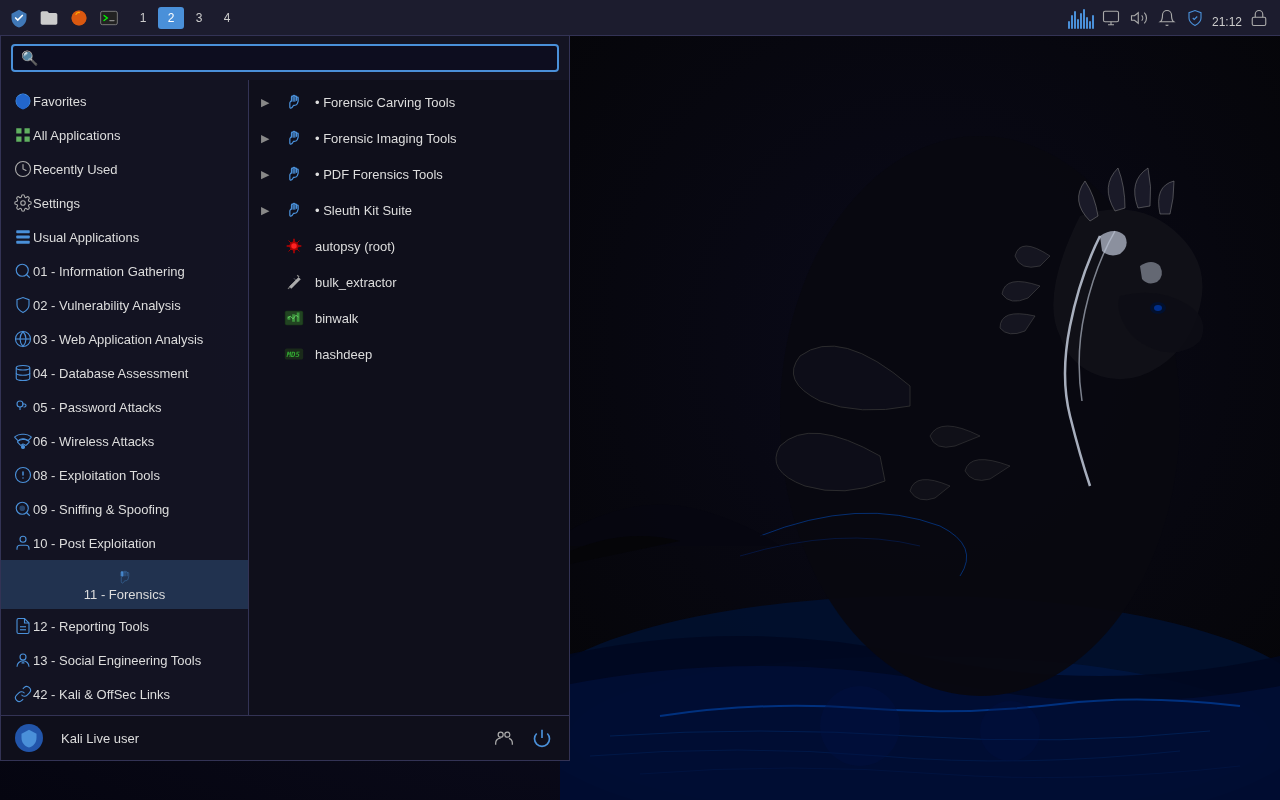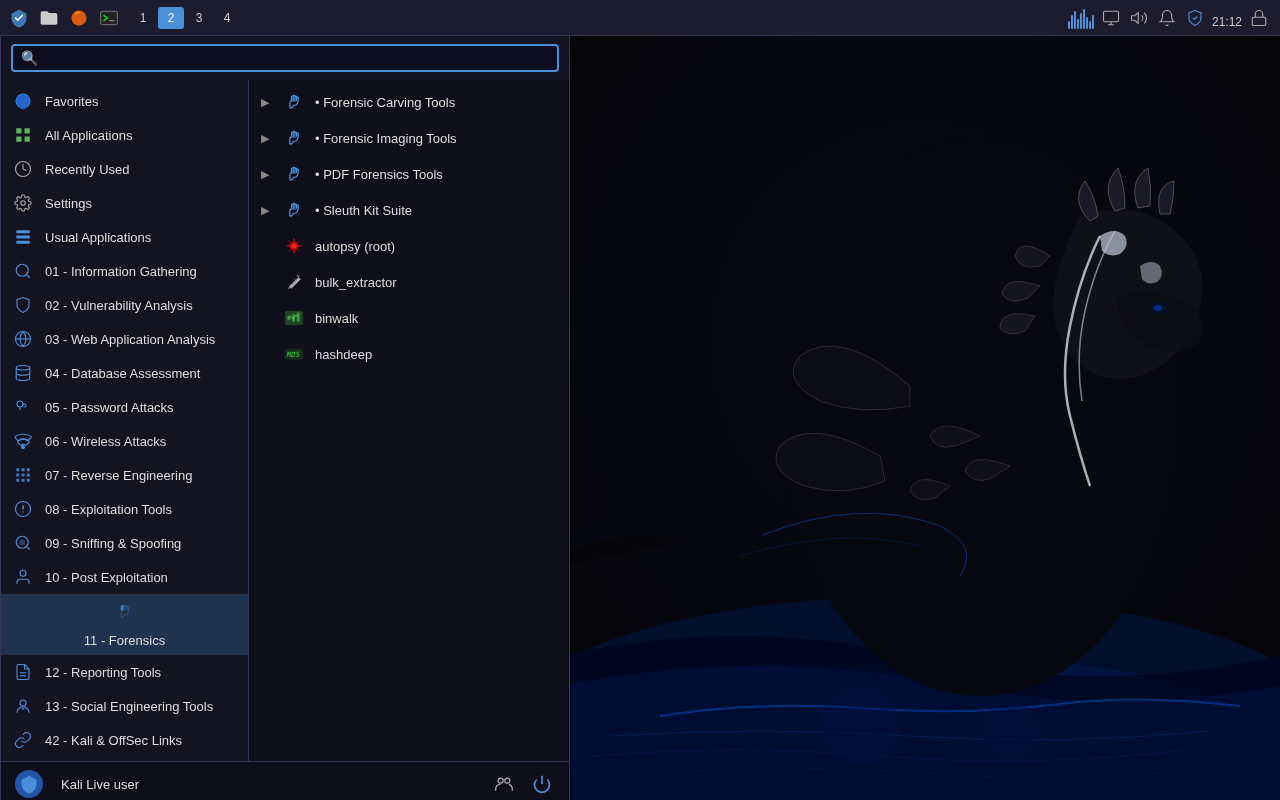--- a/index.html
+++ b/index.html
@@ -169,21 +169,21 @@
       border-right: 1px solid #333355;
     }
 
     .menu-left::-webkit-scrollbar { width: 4px; }
     .menu-left::-webkit-scrollbar-track { background: transparent; }
     .menu-left::-webkit-scrollbar-thumb { background: #444; border-radius: 2px; }
 
     .menu-item {
       display: flex;
       align-items: center;
-      gap: 12px;
+      gap: 0;
       padding: 7px 12px;
       cursor: pointer;
       color: #ddd;
       font-size: 13px;
       white-space: nowrap;
       overflow: hidden;
     }
     .menu-item.active { background: rgba(74, 144, 217, 0.25); flex-direction: column; }
 
     .menu-item-icon {
@@ -584,36 +584,20 @@
         <div class="menu-item-icon">
           <svg width="18" height="18" viewBox="0 0 24 24" fill="none" stroke="#4a90d9" stroke-width="1.5">
               <path d="M1.36 6.14a1 1 0 0 0 0 1.42L4.9 11.1a1 1 0 0 0 1.41 0A7.12 7.12 0 0 1 12 9a7.12 7.12 0 0 1 5.69 2.1 1 1 0 0 0 1.41 0l3.54-3.54a1 1 0 0 0 0-1.42A15 15 0 0 0 12 3 15 15 0 0 0 1.36 6.14z"></path>
               <path d="M5 12.55a1 1 0 0 0 0 1.41l3.54 3.54a1 1 0 0 0 1.41 0A5.08 5.08 0 0 1 12 16a5.08 5.08 0 0 1 3.05 1.5 1 1 0 0 0 1.41 0l3.54-3.54a1 1 0 0 0 0-1.41A9 9 0 0 0 12 10a9 9 0 0 0-7 2.55z"></path>
               <circle cx="12" cy="20" r="2" fill="#4a90d9"></circle>
             </svg>
         </div>
         <span>06 - Wireless Attacks</span>
       </div>
 
-      <div class="menu-item">
-        <div class="menu-item-icon">
-          <svg width="18" height="18" viewBox="0 0 24 24" fill="#4a90d9" opacity="0.8">
-              <rect x="3" y="3" width="4" height="4"></rect>
-              <rect x="10" y="3" width="4" height="4"></rect>
-              <rect x="17" y="3" width="4" height="4"></rect>
-              <rect x="3" y="10" width="4" height="4"></rect>
-              <rect x="10" y="10" width="4" height="4"></rect>
-              <rect x="17" y="10" width="4" height="4"></rect>
-              <rect x="3" y="17" width="4" height="4"></rect>
-              <rect x="10" y="17" width="4" height="4"></rect>
-              <rect x="17" y="17" width="4" height="4"></rect>
-            </svg>
-        </div>
-        <span>07 - Reverse Engineering</span>
-      </div>
 
       <div class="menu-item">
         <div class="menu-item-icon">
           <svg width="18" height="18" viewBox="0 0 24 24" fill="none" stroke="#4a90d9" stroke-width="1.5">
               <path d="M12 2C6.5 2 2 6.5 2 12s4.5 10 10 10 10-4.5 10-10S17.5 2 12 2z"></path>
               <path d="M12 8v4M12 16h.01" stroke-width="2" stroke-linecap="round"></path>
             </svg>
         </div>
         <span>08 - Exploitation Tools</span>
       </div>

